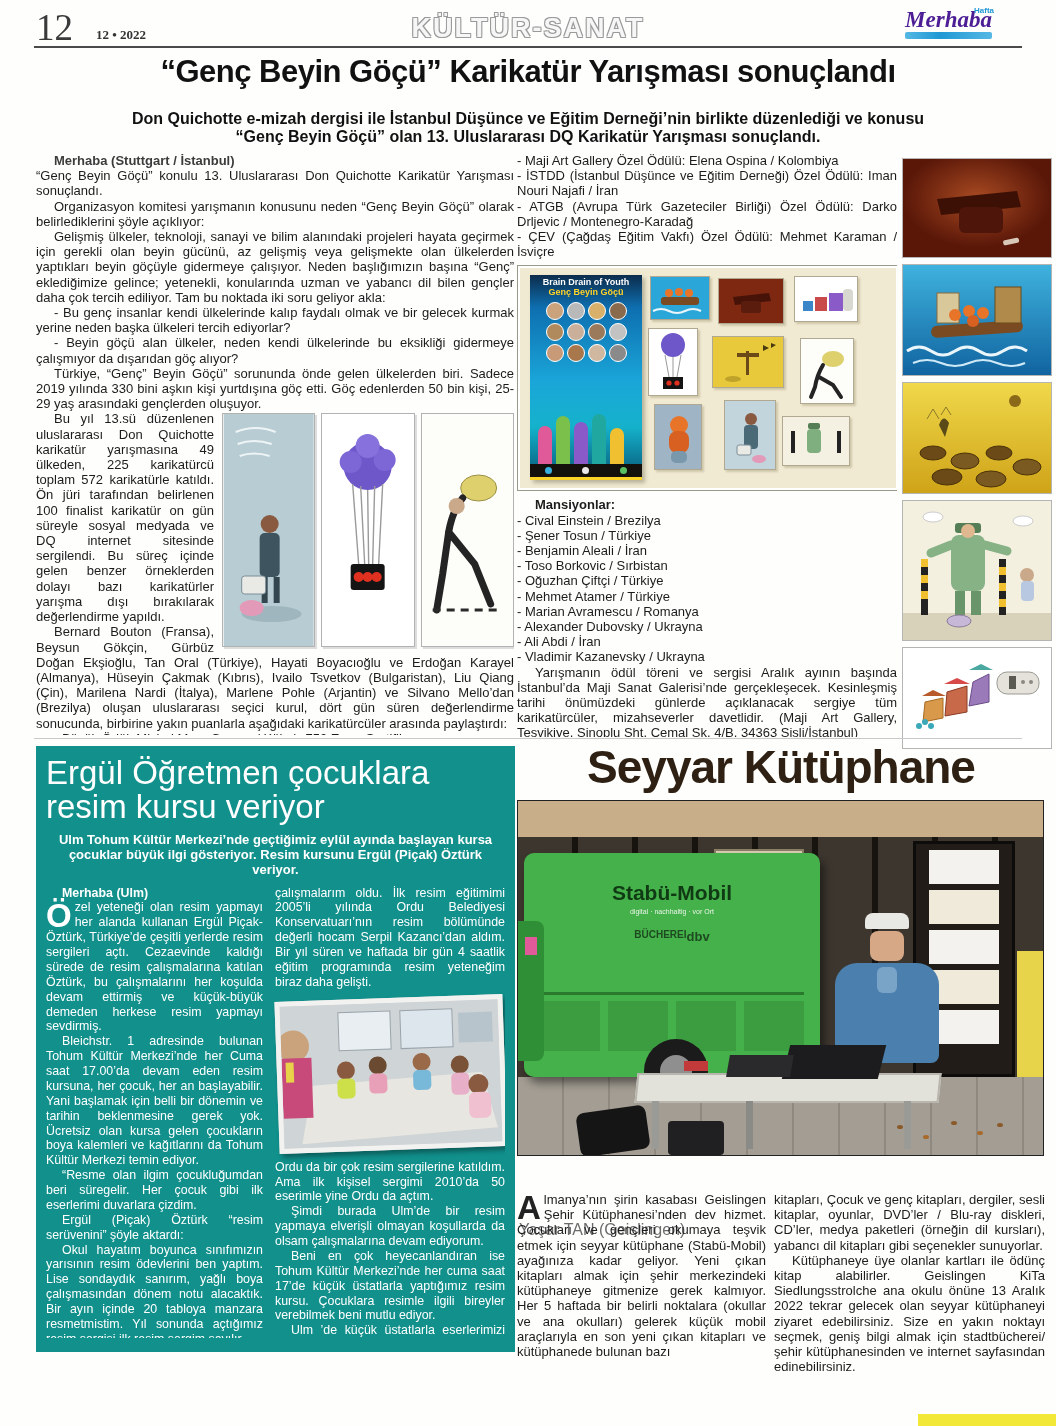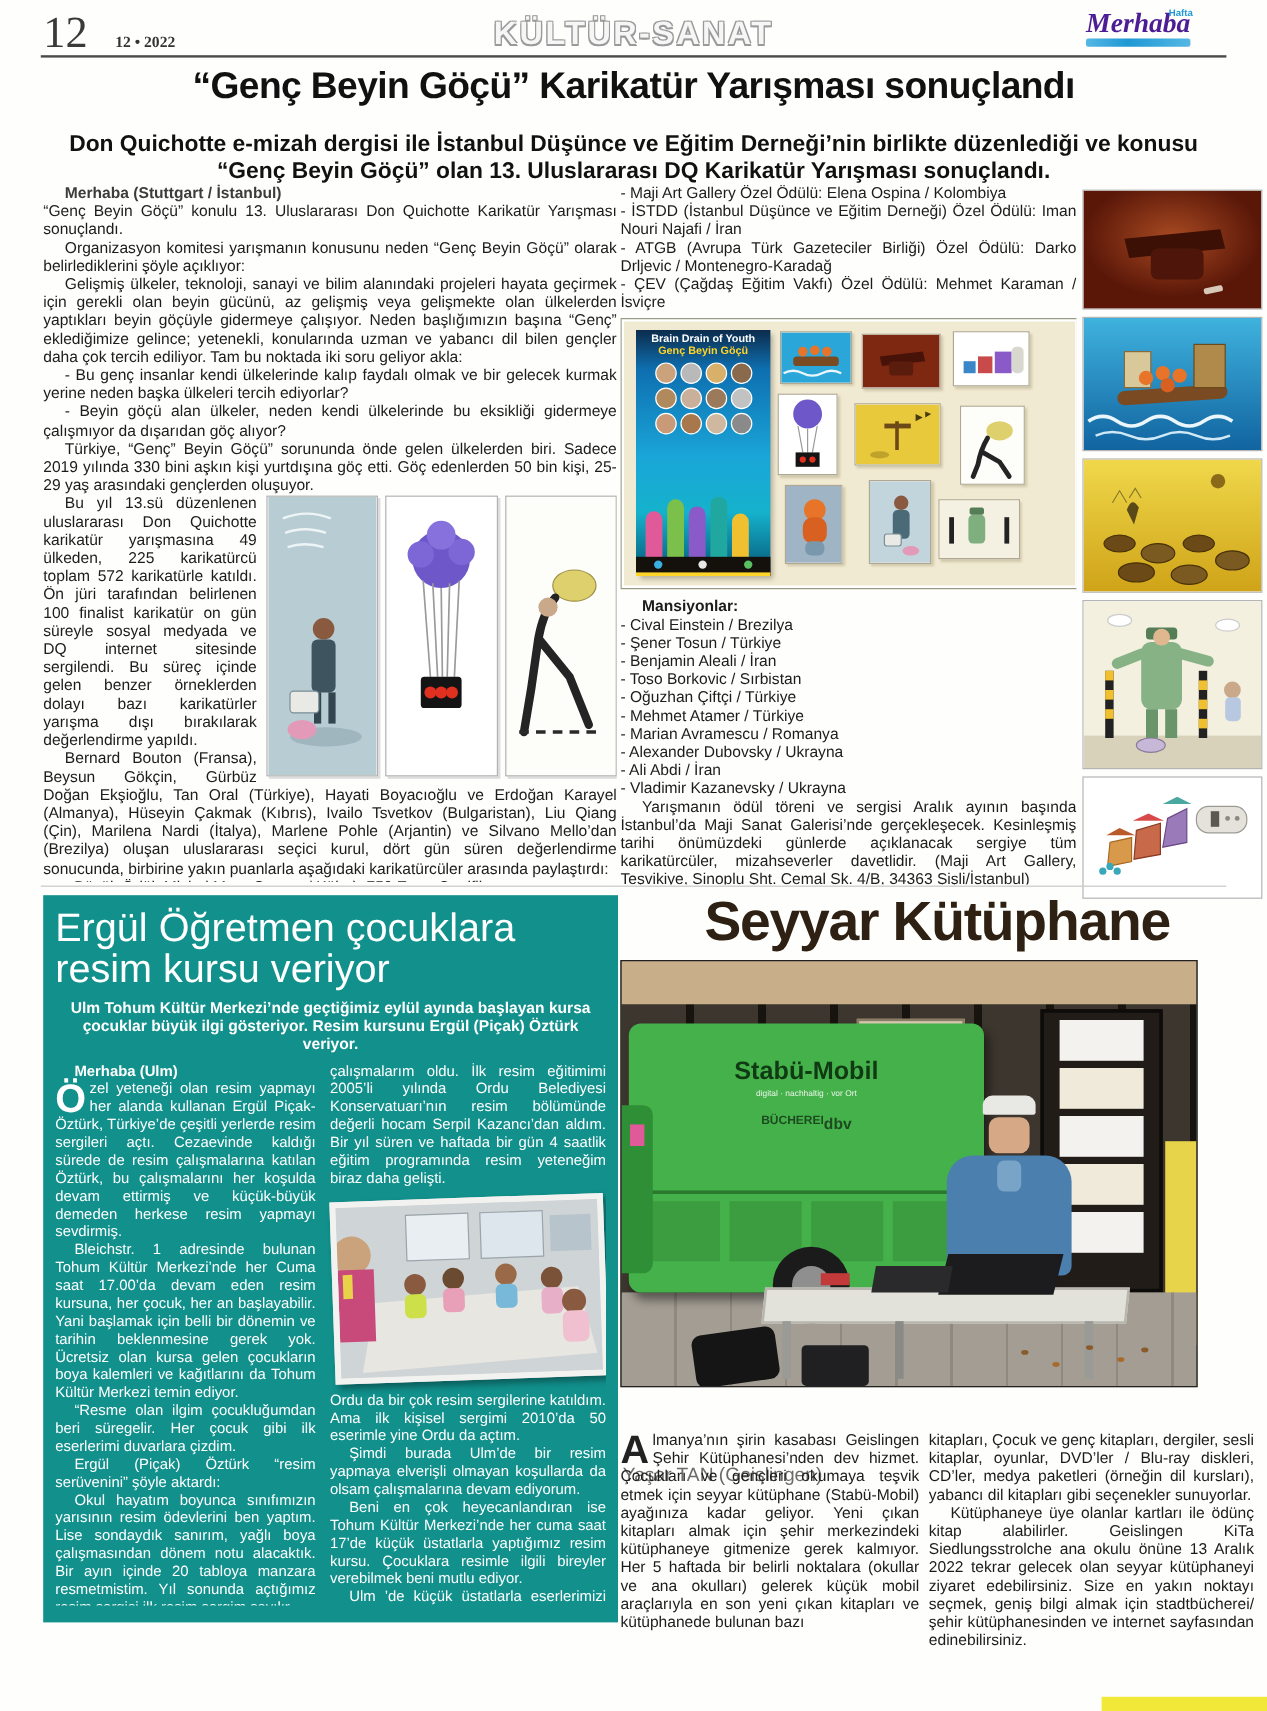--- a/index.html
+++ b/index.html
@@ -13,21 +13,21 @@
   #section-title{left:0;right:0;top:13px;text-align:center;font-size:27px;font-weight:bold;letter-spacing:2px;
     color:#f6f6f6;text-shadow:-1px -1px 0 #9a9a9a,1px -1px 0 #9a9a9a,-1px 1px 0 #9a9a9a,1px 1px 0 #9a9a9a;}
   #brand-box{right:64px;top:8px;text-align:right;}
   #brand{font-family:"Liberation Serif",serif;font-style:italic;font-weight:bold;font-size:23px;color:#4c1d95;line-height:1;text-align:right;}
   #brand-small{position:absolute;right:-2px;top:-2px;font-size:8px;font-weight:bold;color:#1f98d4;}
   #brand-bar{height:7px;margin-top:1px;background:linear-gradient(90deg,#55b8e4,#1f98d4 40%,#55b8e4);border-radius:2px;}
   #header-rule{left:34px;right:34px;top:46px;border-top:2px solid #4a4a4a;height:0;}
 
   
   #a1-headline{left:34px;right:34px;top:54px;text-align:center;font-size:31px;font-weight:bold;letter-spacing:-0.5px;color:#111;}
-  #a1-sub{left:34px;right:34px;top:110px;text-align:center;font-size:19px;font-weight:bold;color:#111;line-height:1.15;}
+  #a1-sub{left:34px;right:34px;top:110px;text-align:center;font-size:16px;font-weight:bold;color:#111;line-height:1.15;}
   .bodycol{font-size:13px;line-height:1.17;text-align:justify;}
   .bodycol p{margin:0;text-indent:18px;}
   .bodycol p.noind{text-indent:0;}
   .byline{font-weight:bold;color:#3c3c3c;text-indent:0;}
   #col-left{left:36px;top:153px;width:478px;height:582px;overflow:hidden;}
   #col-right{left:517px;top:153px;width:380px;height:584px;overflow:hidden;}
   .boldline{font-weight:bold;text-indent:0;}
 
   .inline-thumbs{float:right;width:292px;height:234px;margin:2px 0 4px 8px;display:flex;gap:6px;}
   .ithumb{flex:1;background:#fff;border:1px solid #b2b2b2;box-shadow:2px 2px 0 #ddd;}
@@ -68,21 +68,21 @@
   .tealcol p{margin:0;text-indent:16px;}
   .tealcol p.noind{text-indent:0;}
   .tealbyline{font-weight:bold;text-indent:0;}
   .dropcap{float:left;font-size:33px;font-weight:bold;line-height:0.8;padding:3px 3px 0 0;}
   #class-photo{width:218px;height:142px;background:#cdd2d4;border:5px solid #f2f2f0;box-shadow:3px 4px 5px rgba(0,0,0,0.35);
     transform:rotate(-2deg);margin:8px 0 10px 2px;position:relative;overflow:hidden;}
   #class-photo svg{display:block;width:100%;height:100%;}
 
   
   #a3-headline{left:517px;top:740px;width:528px;text-align:center;font-size:46px;font-weight:bold;color:#2e2114;letter-spacing:-1px;}
-  #a3-photo{left:517px;top:800px;width:481px;height:356px;background:#6b6258;border:1px solid #222;box-sizing:border-box;position:absolute;overflow:hidden;}
+  #a3-photo{left:517px;top:800px;width:527px;height:356px;background:#6b6258;border:1px solid #222;box-sizing:border-box;position:absolute;overflow:hidden;}
   #a3-caption{left:519px;top:1221px;font-size:16px;font-weight:normal;color:#6b6b6b;}
   #a3-col1{left:517px;top:1192px;width:249px;height:225px;overflow:hidden;}
   #a3-col2{left:774px;top:1192px;width:271px;height:225px;overflow:hidden;}
   .a3drop{float:left;font-size:33px;font-weight:bold;line-height:0.8;padding:3px 3px 0 0;color:#222;}
   #yellow-strip{right:0;top:1414px;width:138px;height:12px;background:#f2e838;}
 
   
   .ph{position:absolute;}
 </style>
 </head>

